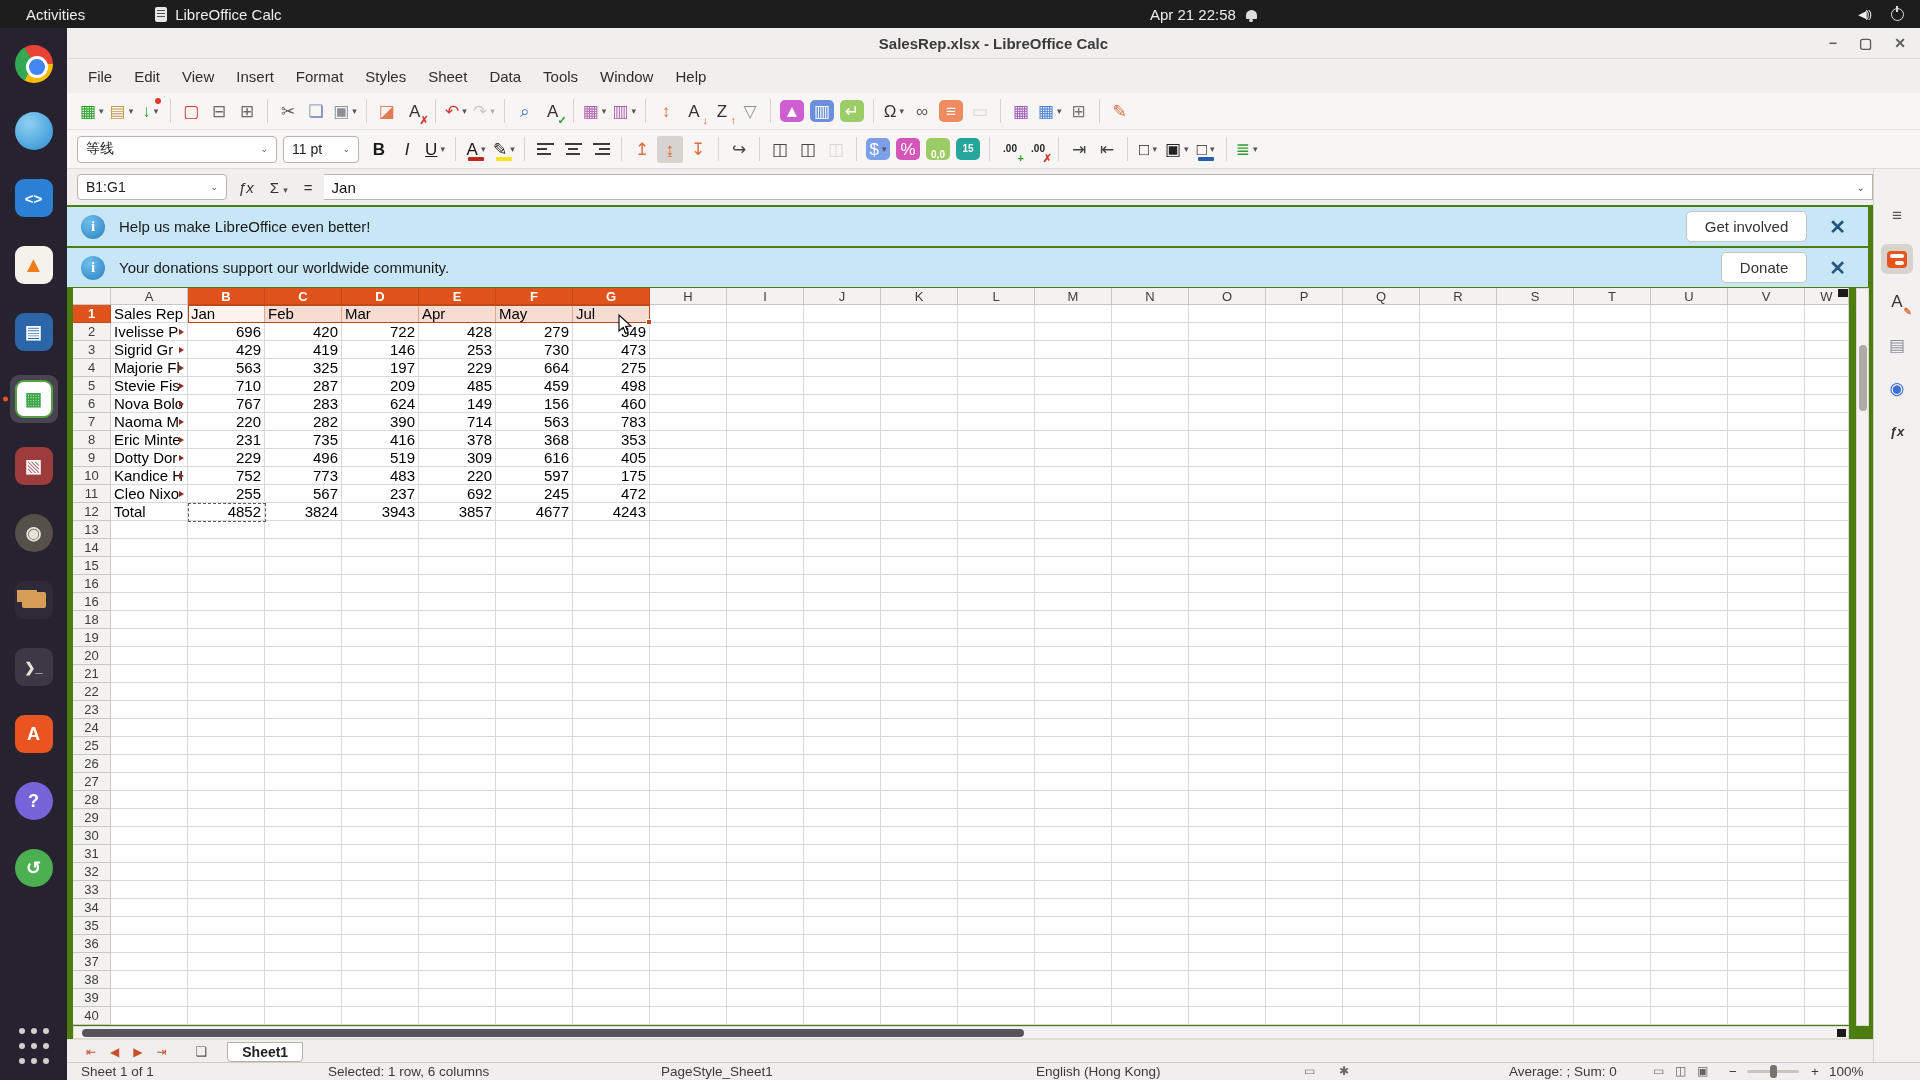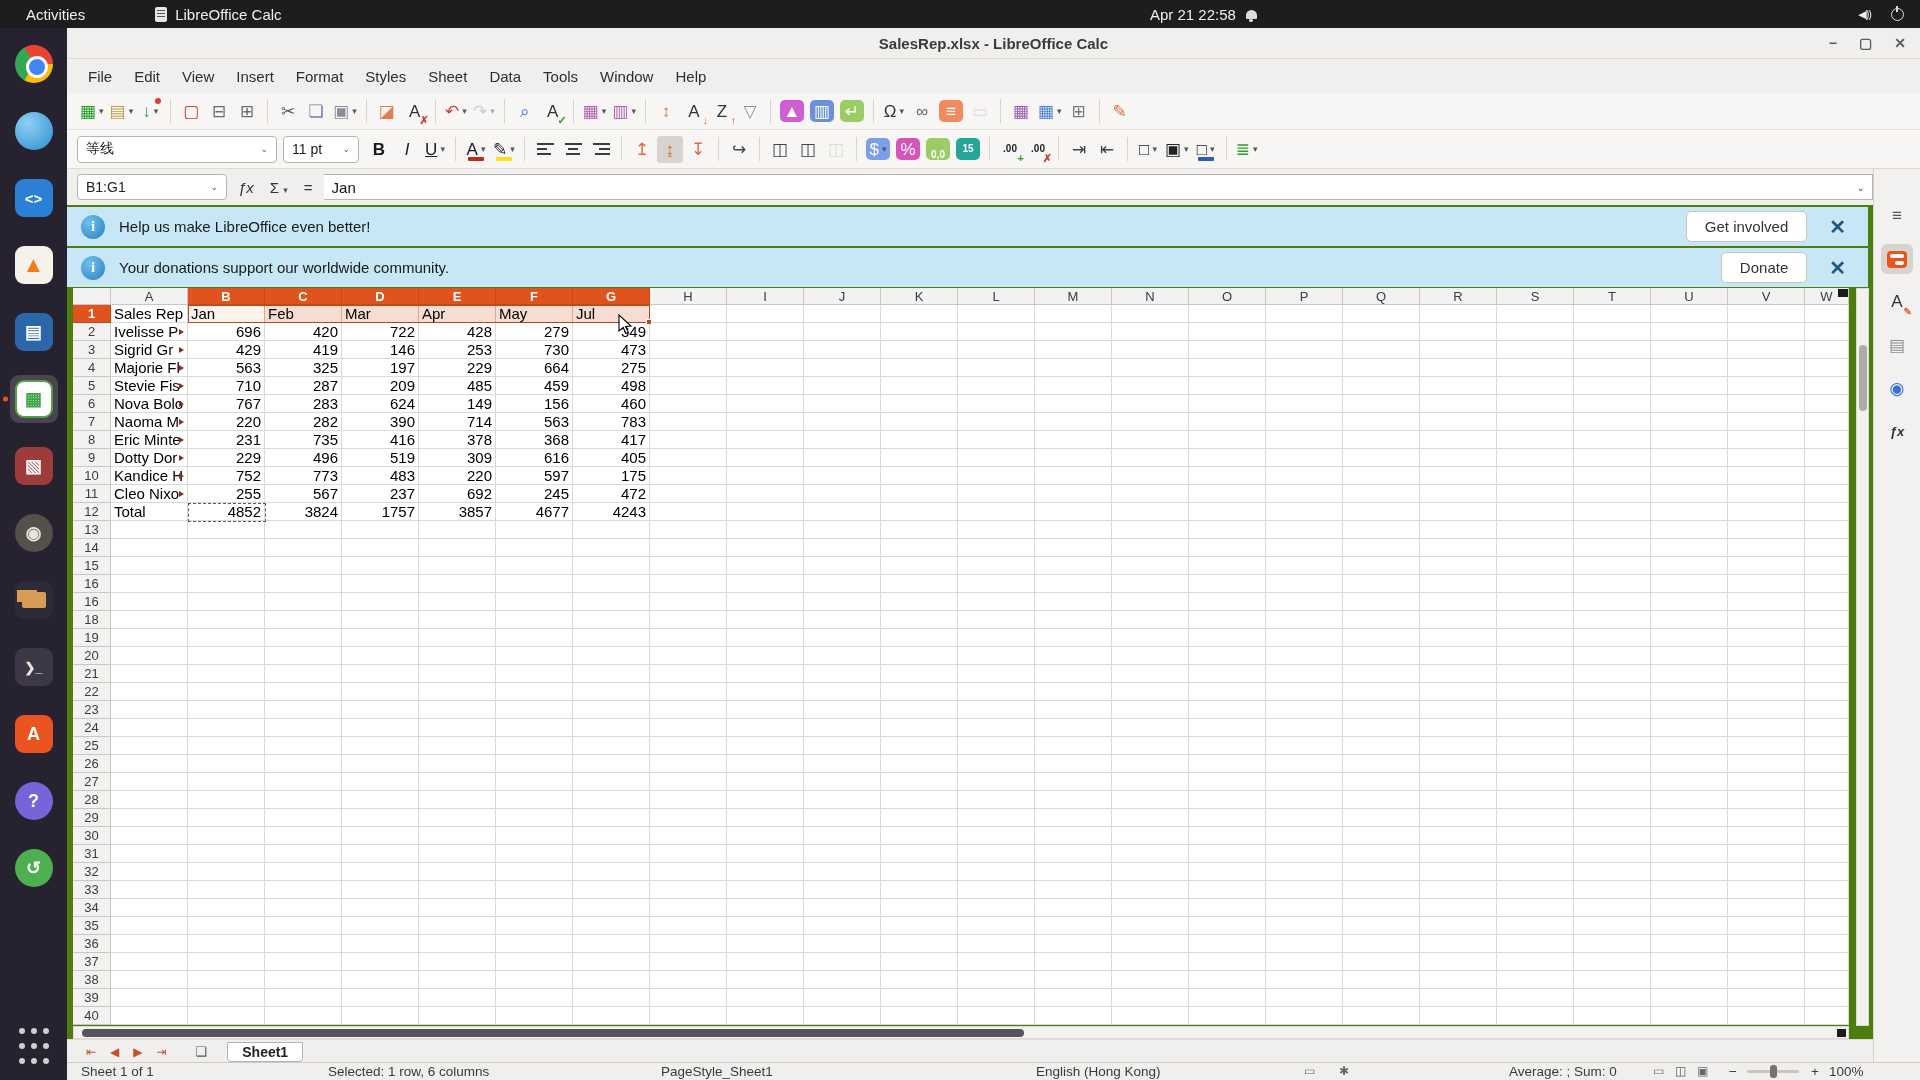--- a/index.html
+++ b/index.html
@@ -710,21 +710,21 @@
           <div class="cell"></div>
           <div class="cell"></div>
           <div class="cell"></div>
           <div class="rh">8</div>
           <div class="cell trunc">Eric Minte</div>
           <div class="cell num">231</div>
           <div class="cell num">735</div>
           <div class="cell num">416</div>
           <div class="cell num">378</div>
           <div class="cell num">368</div>
-          <div class="cell num">417</div>
+          <div class="cell num">353</div>
           <div class="cell"></div>
           <div class="cell"></div>
           <div class="cell"></div>
           <div class="cell"></div>
           <div class="cell"></div>
           <div class="cell"></div>
           <div class="cell"></div>
           <div class="cell"></div>
           <div class="cell"></div>
           <div class="cell"></div>
@@ -803,21 +803,21 @@
           <div class="cell"></div>
           <div class="cell"></div>
           <div class="cell"></div>
           <div class="cell"></div>
           <div class="cell"></div>
           <div class="cell"></div>
           <div class="rh">12</div>
           <div class="cell">Total</div>
           <div class="cell num">4852</div>
           <div class="cell num">3824</div>
-          <div class="cell num">1757</div>
+          <div class="cell num">3943</div>
           <div class="cell num">3857</div>
           <div class="cell num">4677</div>
           <div class="cell num">4243</div>
           <div class="cell"></div>
           <div class="cell"></div>
           <div class="cell"></div>
           <div class="cell"></div>
           <div class="cell"></div>
           <div class="cell"></div>
           <div class="cell"></div>

